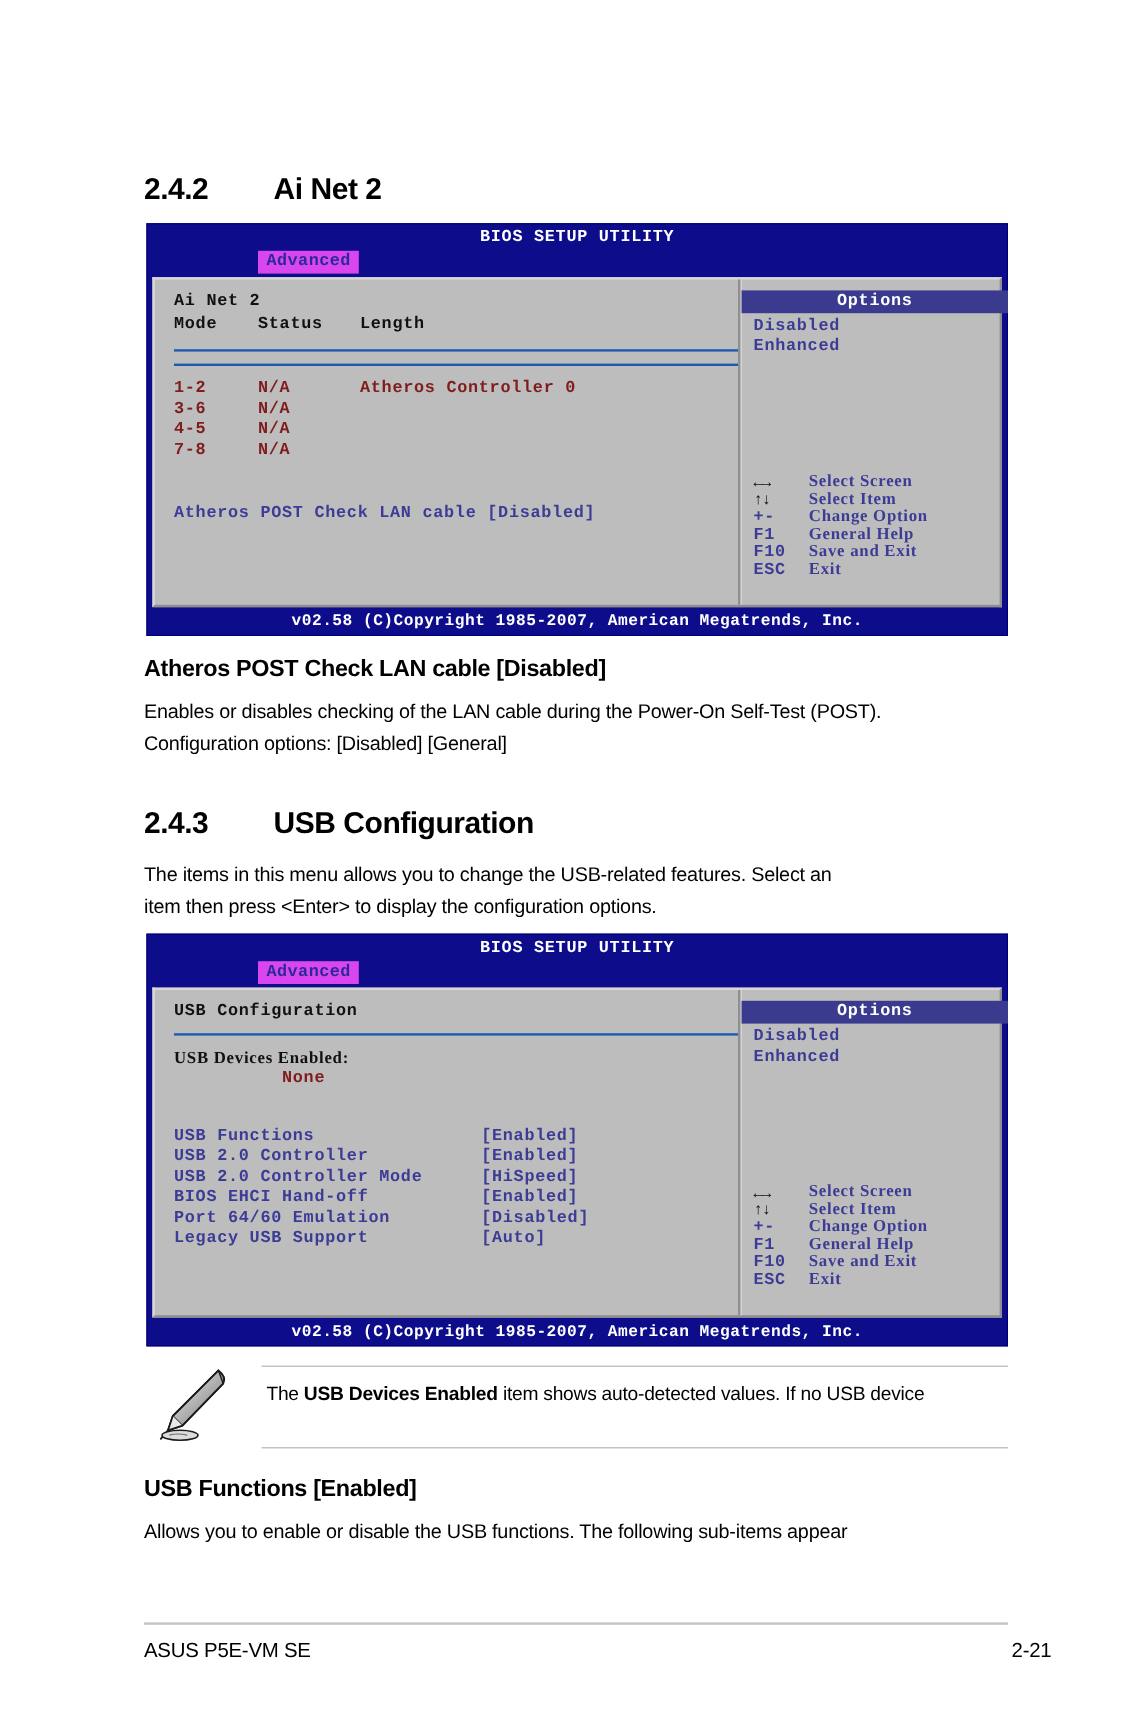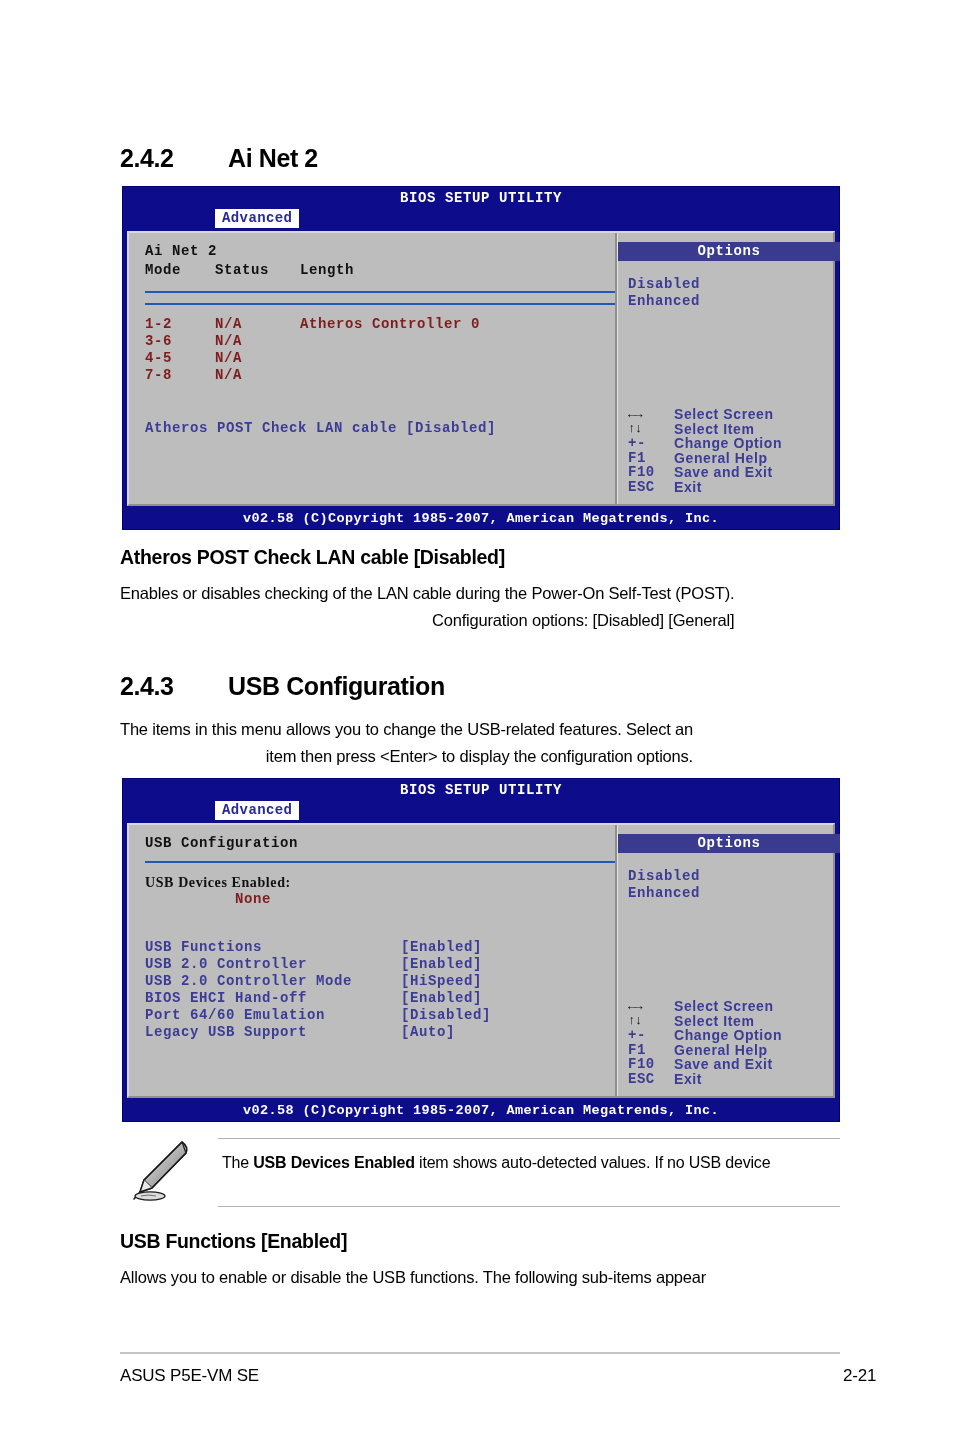--- a/index.html
+++ b/index.html
@@ -40,21 +40,20 @@
     font-size: 19.5px;
     letter-spacing: -0.3px;
     white-space: nowrap;
   }
 
   .body-copy {
     position: absolute;
     font-size: 16.5px;
     line-height: 27px;
     letter-spacing: -0.2px;
-    text-align: right;
   }
   .body-copy div { white-space: nowrap; }
 
   
   .bios {
     position: absolute;
     background: #0d0d8c;
     border: 1px solid #00007a;
     box-sizing: border-box;
     font-family: "Liberation Mono", monospace;
@@ -72,21 +71,21 @@
     height: 19px;
     position: relative;
   }
   .bios-tab {
     position: absolute;
     left: 92px;
     top: 0;
     height: 19px;
     line-height: 19px;
     padding: 0 7px;
-    background: #ffffff;
+    background: #d946ef;
     color: #2a2a96;
     font-size: 14px;
     font-weight: bold;
     letter-spacing: 0.4px;
   }
   .bios-body {
     position: relative;
     margin: 3px 4px 0 4px;
     background: #bdbdbd;
     border: 2px solid #8f8f8f;
@@ -161,21 +160,21 @@
     background: #3a3a8e;
     color: #ffffff;
     font-size: 14px;
     font-weight: bold;
     letter-spacing: 0.6px;
     text-align: center;
     height: 19px;
     line-height: 19px;
     margin: 0 0;
   }
-  .opt-list { margin: 15px 0 0 10px; }
+  .opt-list { margin: 3px 0 0 10px; }
 
   .navkeys { margin-left: 10px; }
   .navrow {
     display: flex;
     align-items: center;
     height: 14.5px;
   }
   .navkey {
     width: 46px;
     flex: 0 0 46px;
@@ -188,21 +187,21 @@
   }
   .navkey.glyph {
     color: #111111;
     font-size: 13px;
     letter-spacing: -1px;
   }
   .navlabel {
     color: #3c3c96;
     font-size: 14px;
     font-weight: bold;
-    font-family: Liberation Sans, sans-serif;
+    font-family: Liberation Serif, serif;
     letter-spacing: 0.6px;
     white-space: pre;
   }
 
   
   .note {
     position: absolute;
   }
   .note-rule {
     position: absolute;

